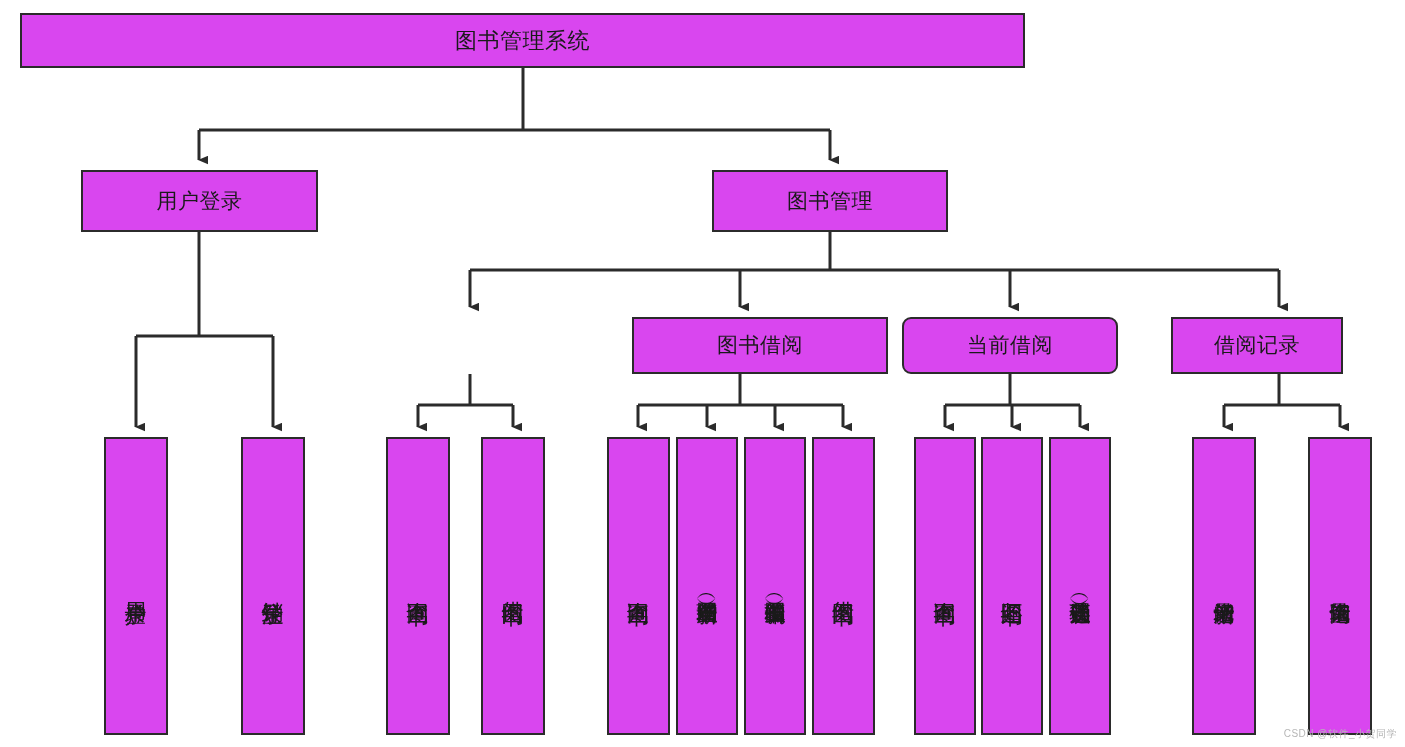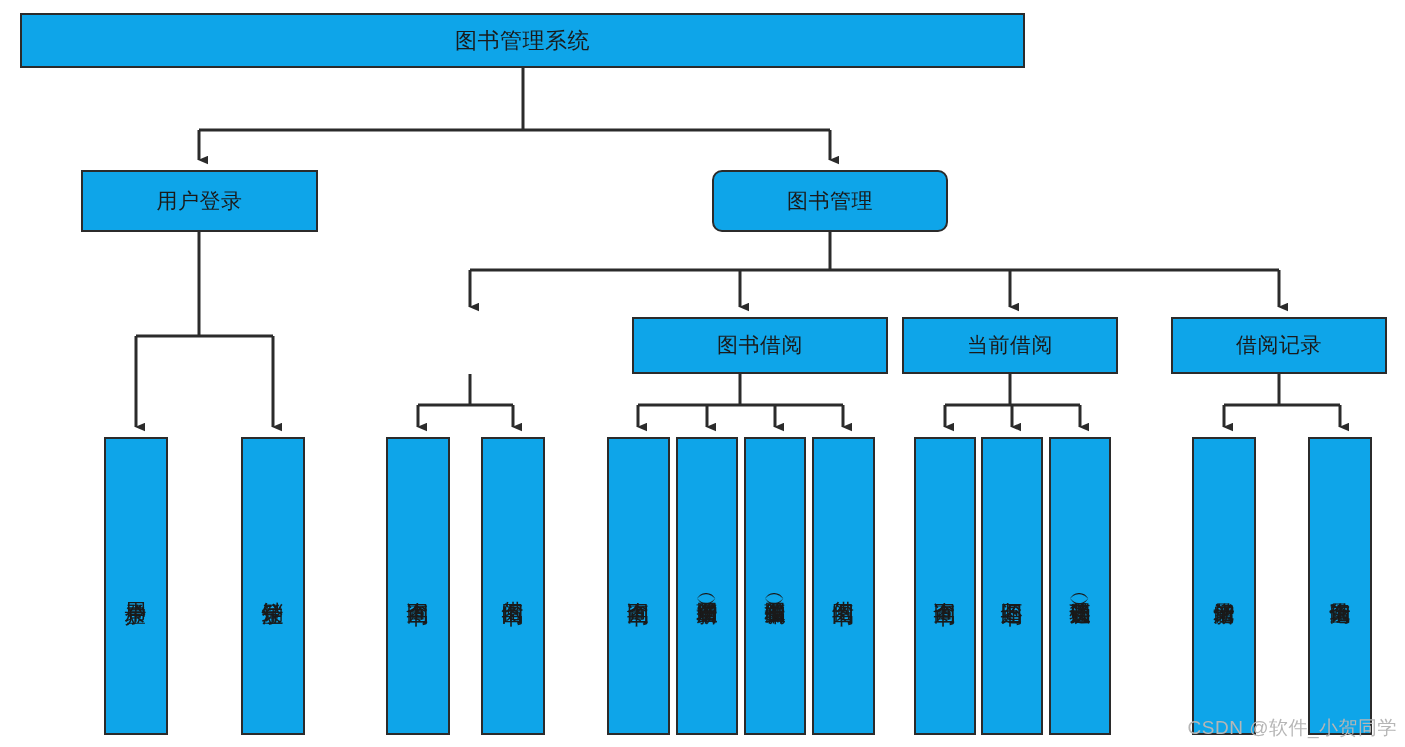--- a/index.html
+++ b/index.html
@@ -23,21 +23,21 @@
     left: 0;
     top: 0;
     width: 1405px;
     height: 747px;
     pointer-events: none;
   }
   .node {
     position: absolute;
     box-sizing: border-box;
     border: 2px solid #2b2b2b;
-    background: #0ea5e9;
+    background: #d946ef;
     display: flex;
     align-items: center;
     justify-content: center;
     color: #1a1a1a;
     z-index: 2;
   }
   .node-label {
     display: block;
     text-align: center;
     line-height: 1.18;
@@ -67,21 +67,21 @@
     max-height: 100%;
   }
   .node.vert.tight .node-label {
     font-size: 21px;
     letter-spacing: 0px;
   }
   #watermark {
     position: absolute;
     right: 8px;
     bottom: 6px;
-    font-size: 19px;
+    font-size: 10px;
     color: #b6b6b6;
     letter-spacing: 0.5px;
     z-index: 5;
     white-space: nowrap;
   }
 </style>
 </head>
 <body>
 
 <div id="diagram-root">
@@ -136,31 +136,31 @@
     </g>
   </svg>
 
   <div class="node horiz root" style="left:20px; top:13px; width:1005px; height:55px;">
     <span class="node-label">图书管理系统</span>
   </div>
 
   <div class="node horiz" style="left:81px; top:170px; width:237px; height:62px;">
     <span class="node-label">用户登录</span>
   </div>
-  <div class="node horiz" style="left:712px; top:170px; width:236px; height:62px;border-radius:10px;">
+  <div class="node horiz" style="left:712px; top:170px; width:236px; height:62px;">
     <span class="node-label">图书管理</span>
   </div>
 
   <div class="node horiz" style="left:632px; top:317px; width:256px; height:57px;">
     <span class="node-label">图书借阅</span>
   </div>
-  <div class="node horiz" style="left:902px; top:317px; width:216px; height:57px;">
+  <div class="node horiz" style="left:902px; top:317px; width:216px; height:57px;border-radius:9px;">
     <span class="node-label">当前借阅</span>
   </div>
-  <div class="node horiz" style="left:1171px; top:317px; width:216px; height:57px;">
+  <div class="node horiz" style="left:1171px; top:317px; width:172px; height:57px;">
     <span class="node-label">借阅记录</span>
   </div>
 
   <div class="node vert" style="left:104px; top:437px; width:64px; height:298px;">
     <span class="node-label">用户登录</span>
   </div>
   <div class="node vert" style="left:241px; top:437px; width:64px; height:298px;">
     <span class="node-label">注销登录</span>
   </div>
 

